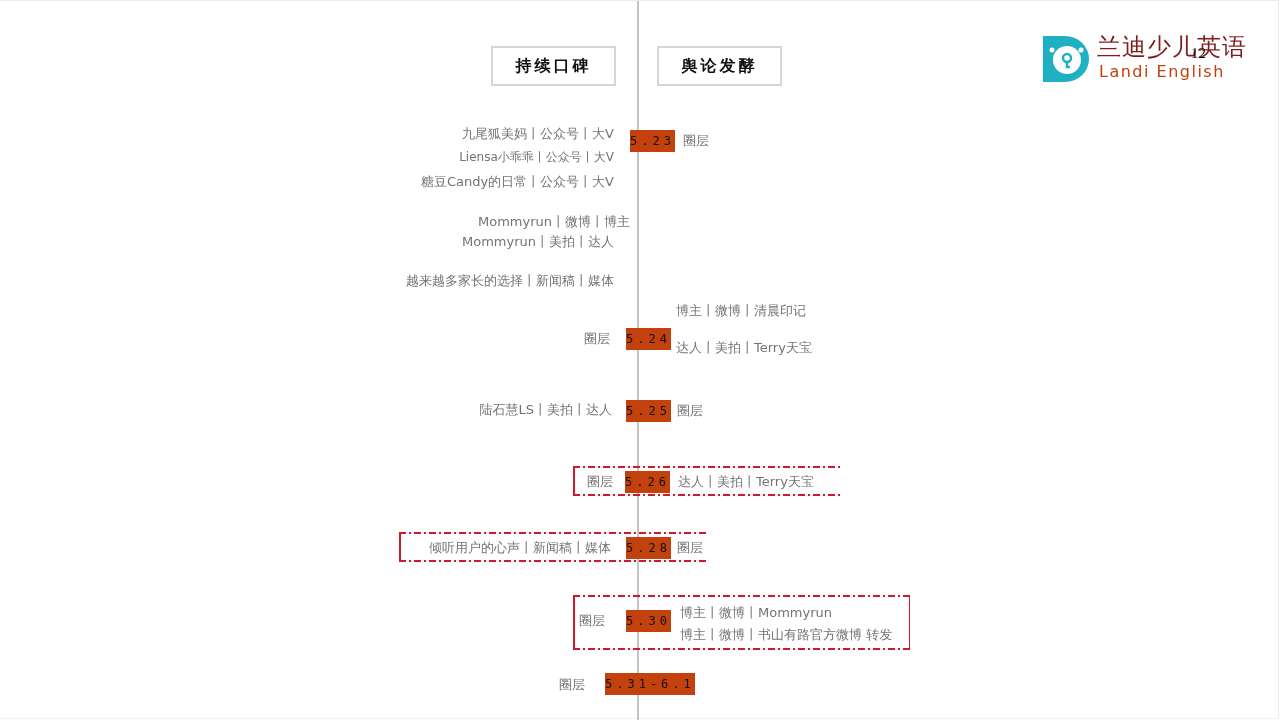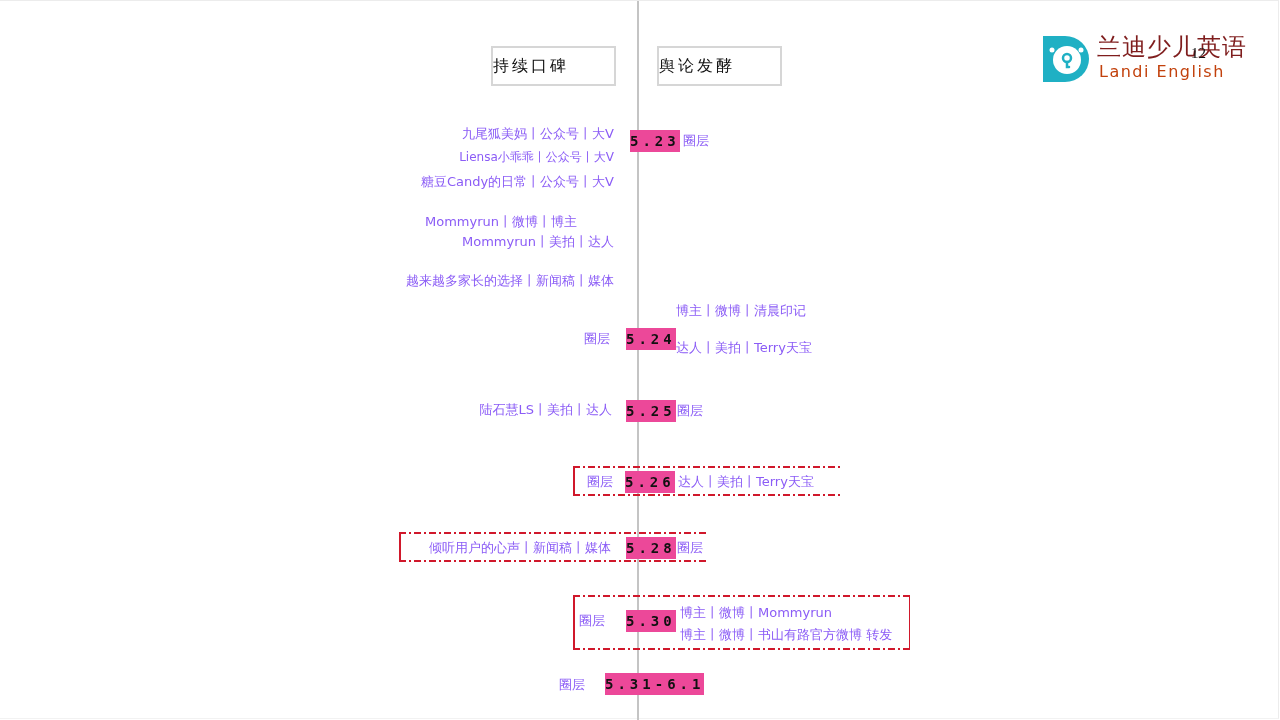--- a/index.html
+++ b/index.html
@@ -37,44 +37,44 @@
     .header-box {
       position: absolute;
       top: 45px;
       width: 125px;
       height: 40px;
       border: 2px solid #d6d6d6;
       box-sizing: border-box;
       background: #fff;
       display: flex;
       align-items: center;
-      justify-content: flex-start;
+      justify-content: center;
       font-size: 16px;
-      font-weight: normal;
+      font-weight: bold;
       letter-spacing: 3px;
       color: #111;
     }
     .date {
       position: absolute;
       font-family: "DejaVu Sans Mono", "Liberation Mono", monospace;
-      font-weight: bold;
-      font-size: 14px;
+      font-weight: normal;
+      font-size: 12px;
       letter-spacing: 4px;
-      background: #ec4899;
+      background: #c2410c;
       color: #111;
       padding: 4px 0;
       line-height: 14px;
       white-space: nowrap;
     }
     .txt {
       position: absolute;
       font-size: 13px;
       line-height: 16px;
       white-space: nowrap;
-      color: #8b5cf6;
+      color: #737373;
     }
     .txt.right { text-align: right; }
     .dash-box {
       position: absolute;
       border: 2px dashed #d0182b;
       border-style: dashed;
       box-sizing: border-box;
       border-image: repeating-linear-gradient(90deg, #d0182b 0 7px, transparent 7px 10px, #d0182b 10px 12px, transparent 12px 15px) 2;
     }
     .logo {
@@ -134,21 +134,21 @@
     <circle cx="24" cy="22" r="4" fill="none" stroke="#1fb0c4" stroke-width="2.5"></circle>
     <path d="M24 26 V31 H26" fill="none" stroke="#1fb0c4" stroke-width="2.5" stroke-linecap="round"></path>
   </svg>
   <div class="logo-cn">兰迪少儿英语</div>
   <div class="logo-en">Landi English</div>
   <div class="page-num">12</div>
 
   <div class="txt right" style="right:664px; top:125px;">九尾狐美妈丨公众号丨大V</div>
   <div class="txt right" style="right:664px; top:148px; font-size:12px;">Liensa小乖乖丨公众号丨大V</div>
   <div class="txt right" style="right:664px; top:173px;">糖豆Candy的日常丨公众号丨大V</div>
-  <div class="txt right" style="right:701px; top:213px;">Mommyrun丨微博丨博主</div>
+  <div class="txt right" style="right:648px; top:213px;">Mommyrun丨微博丨博主</div>
   <div class="txt right" style="right:664px; top:233px;">Mommyrun丨美拍丨达人</div>
   <div class="txt right" style="right:664px; top:272px;margin-left:48px;">越来越多家长的选择丨新闻稿丨媒体</div>
   <div class="date" style="left:630px; top:129px;">5.23</div>
   <div class="txt" style="left:683px; top:132px;">圈层</div>
 
   <div class="txt right" style="right:668px; top:330px;">圈层</div>
   <div class="date" style="left:626px; top:327px;">5.24</div>
   <div class="txt" style="left:676px; top:302px;">博主丨微博丨清晨印记</div>
   <div class="txt" style="left:676px; top:339px;">达人丨美拍丨Terry天宝</div>
 

